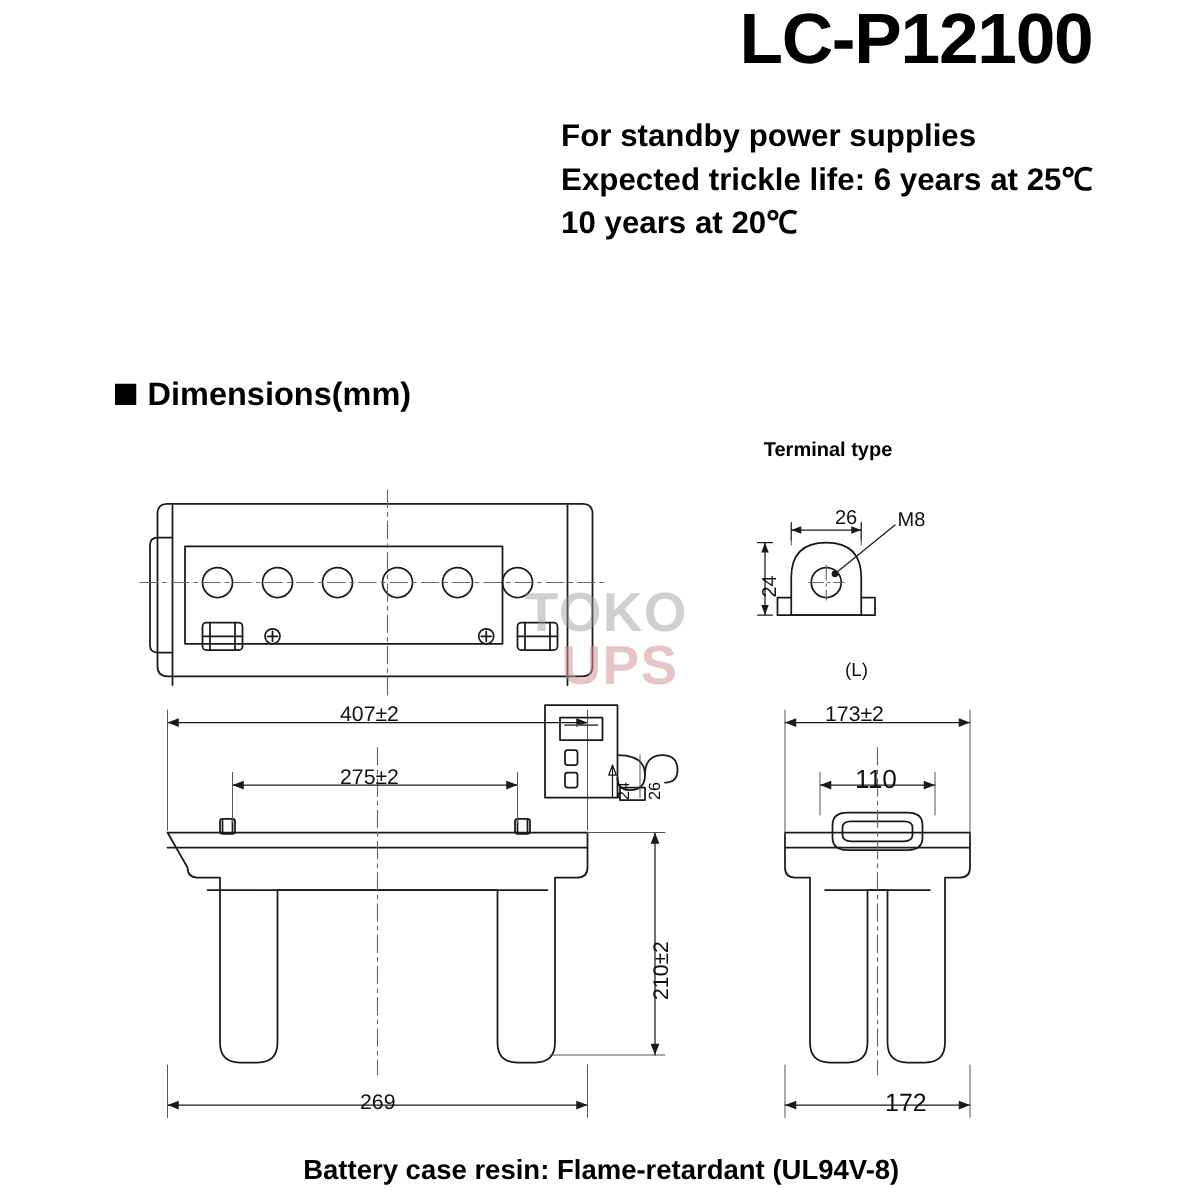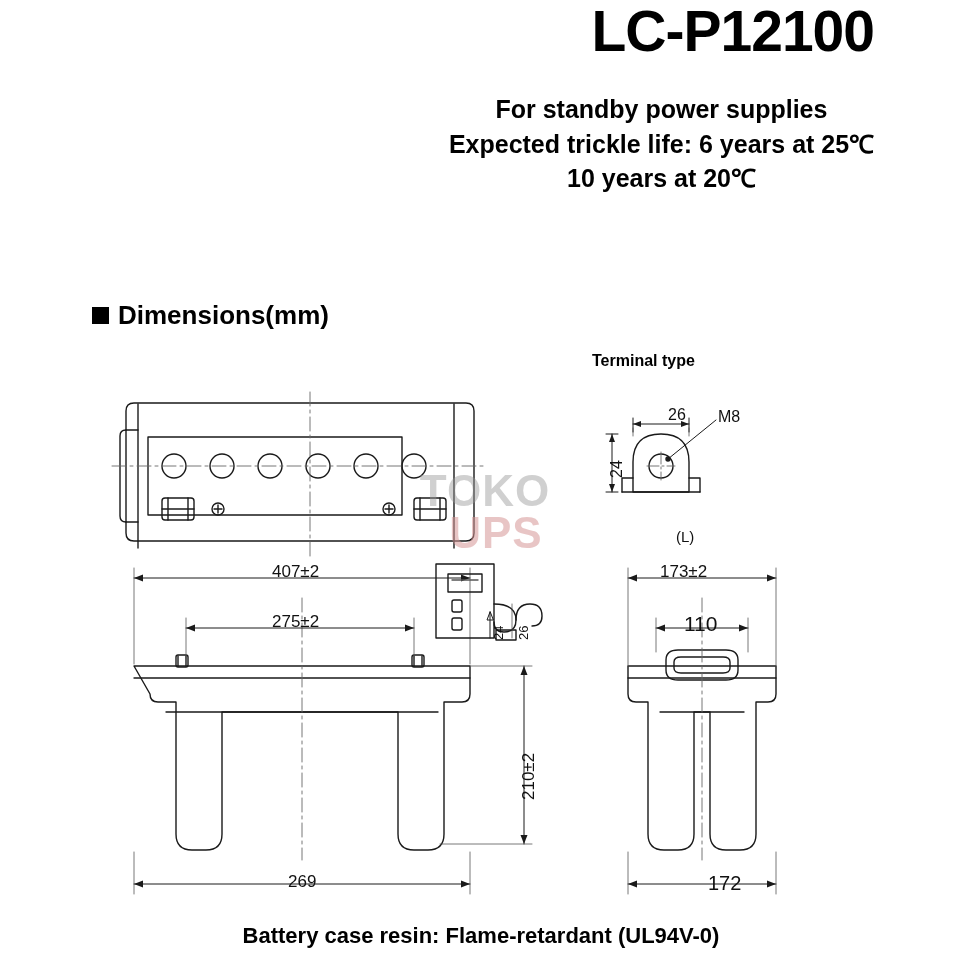--- a/index.html
+++ b/index.html
@@ -28,21 +28,21 @@
     font-size: 57px;
     font-weight: bold;
     letter-spacing: -1px;
     line-height: 1.05;
     white-space: nowrap;
   }
   .subtitle-block {
     position: absolute;
     right: 88px;
     top: 92px;
-    text-align: center;
+    text-align: left;
     font-size: 25px;
     font-weight: bold;
     line-height: 1.38;
     white-space: nowrap;
   }
   .section-head {
     position: absolute;
     left: 92px;
     top: 300px;
     font-size: 26px;
@@ -61,21 +61,21 @@
     position: absolute;
     left: 0;
     right: 0;
     bottom: 13px;
     text-align: center;
     font-size: 22px;
     font-weight: bold;
   }
   .terminal-head {
     position: absolute;
-    left: 592px;
+    left: 611px;
     top: 352px;
     font-size: 16px;
     font-weight: bold;
   }
   
   .lbl {
     position: absolute;
     font-size: 15px;
     font-family: "Liberation Sans", sans-serif;
     color: #111;
@@ -296,14 +296,14 @@
   <div class="lbl" style="left:688px; top:872px; font-size:20px;margin-left:20px;">172</div>
 
   <div class="lbl v" style="left:491px; top:640px; font-size:13px;">24</div>
   <div class="lbl v" style="left:516px; top:640px; font-size:13px;">26</div>
 
   <div class="wm">
     <div>TOKO</div>
     <div class="u">UPS</div>
   </div>
 
-  <div class="footer-note">Battery case resin: Flame-retardant (UL94V-0)</div>
+  <div class="footer-note">Battery case resin: Flame-retardant (UL94V-8)</div>
 </div>
 
 </body></html>

